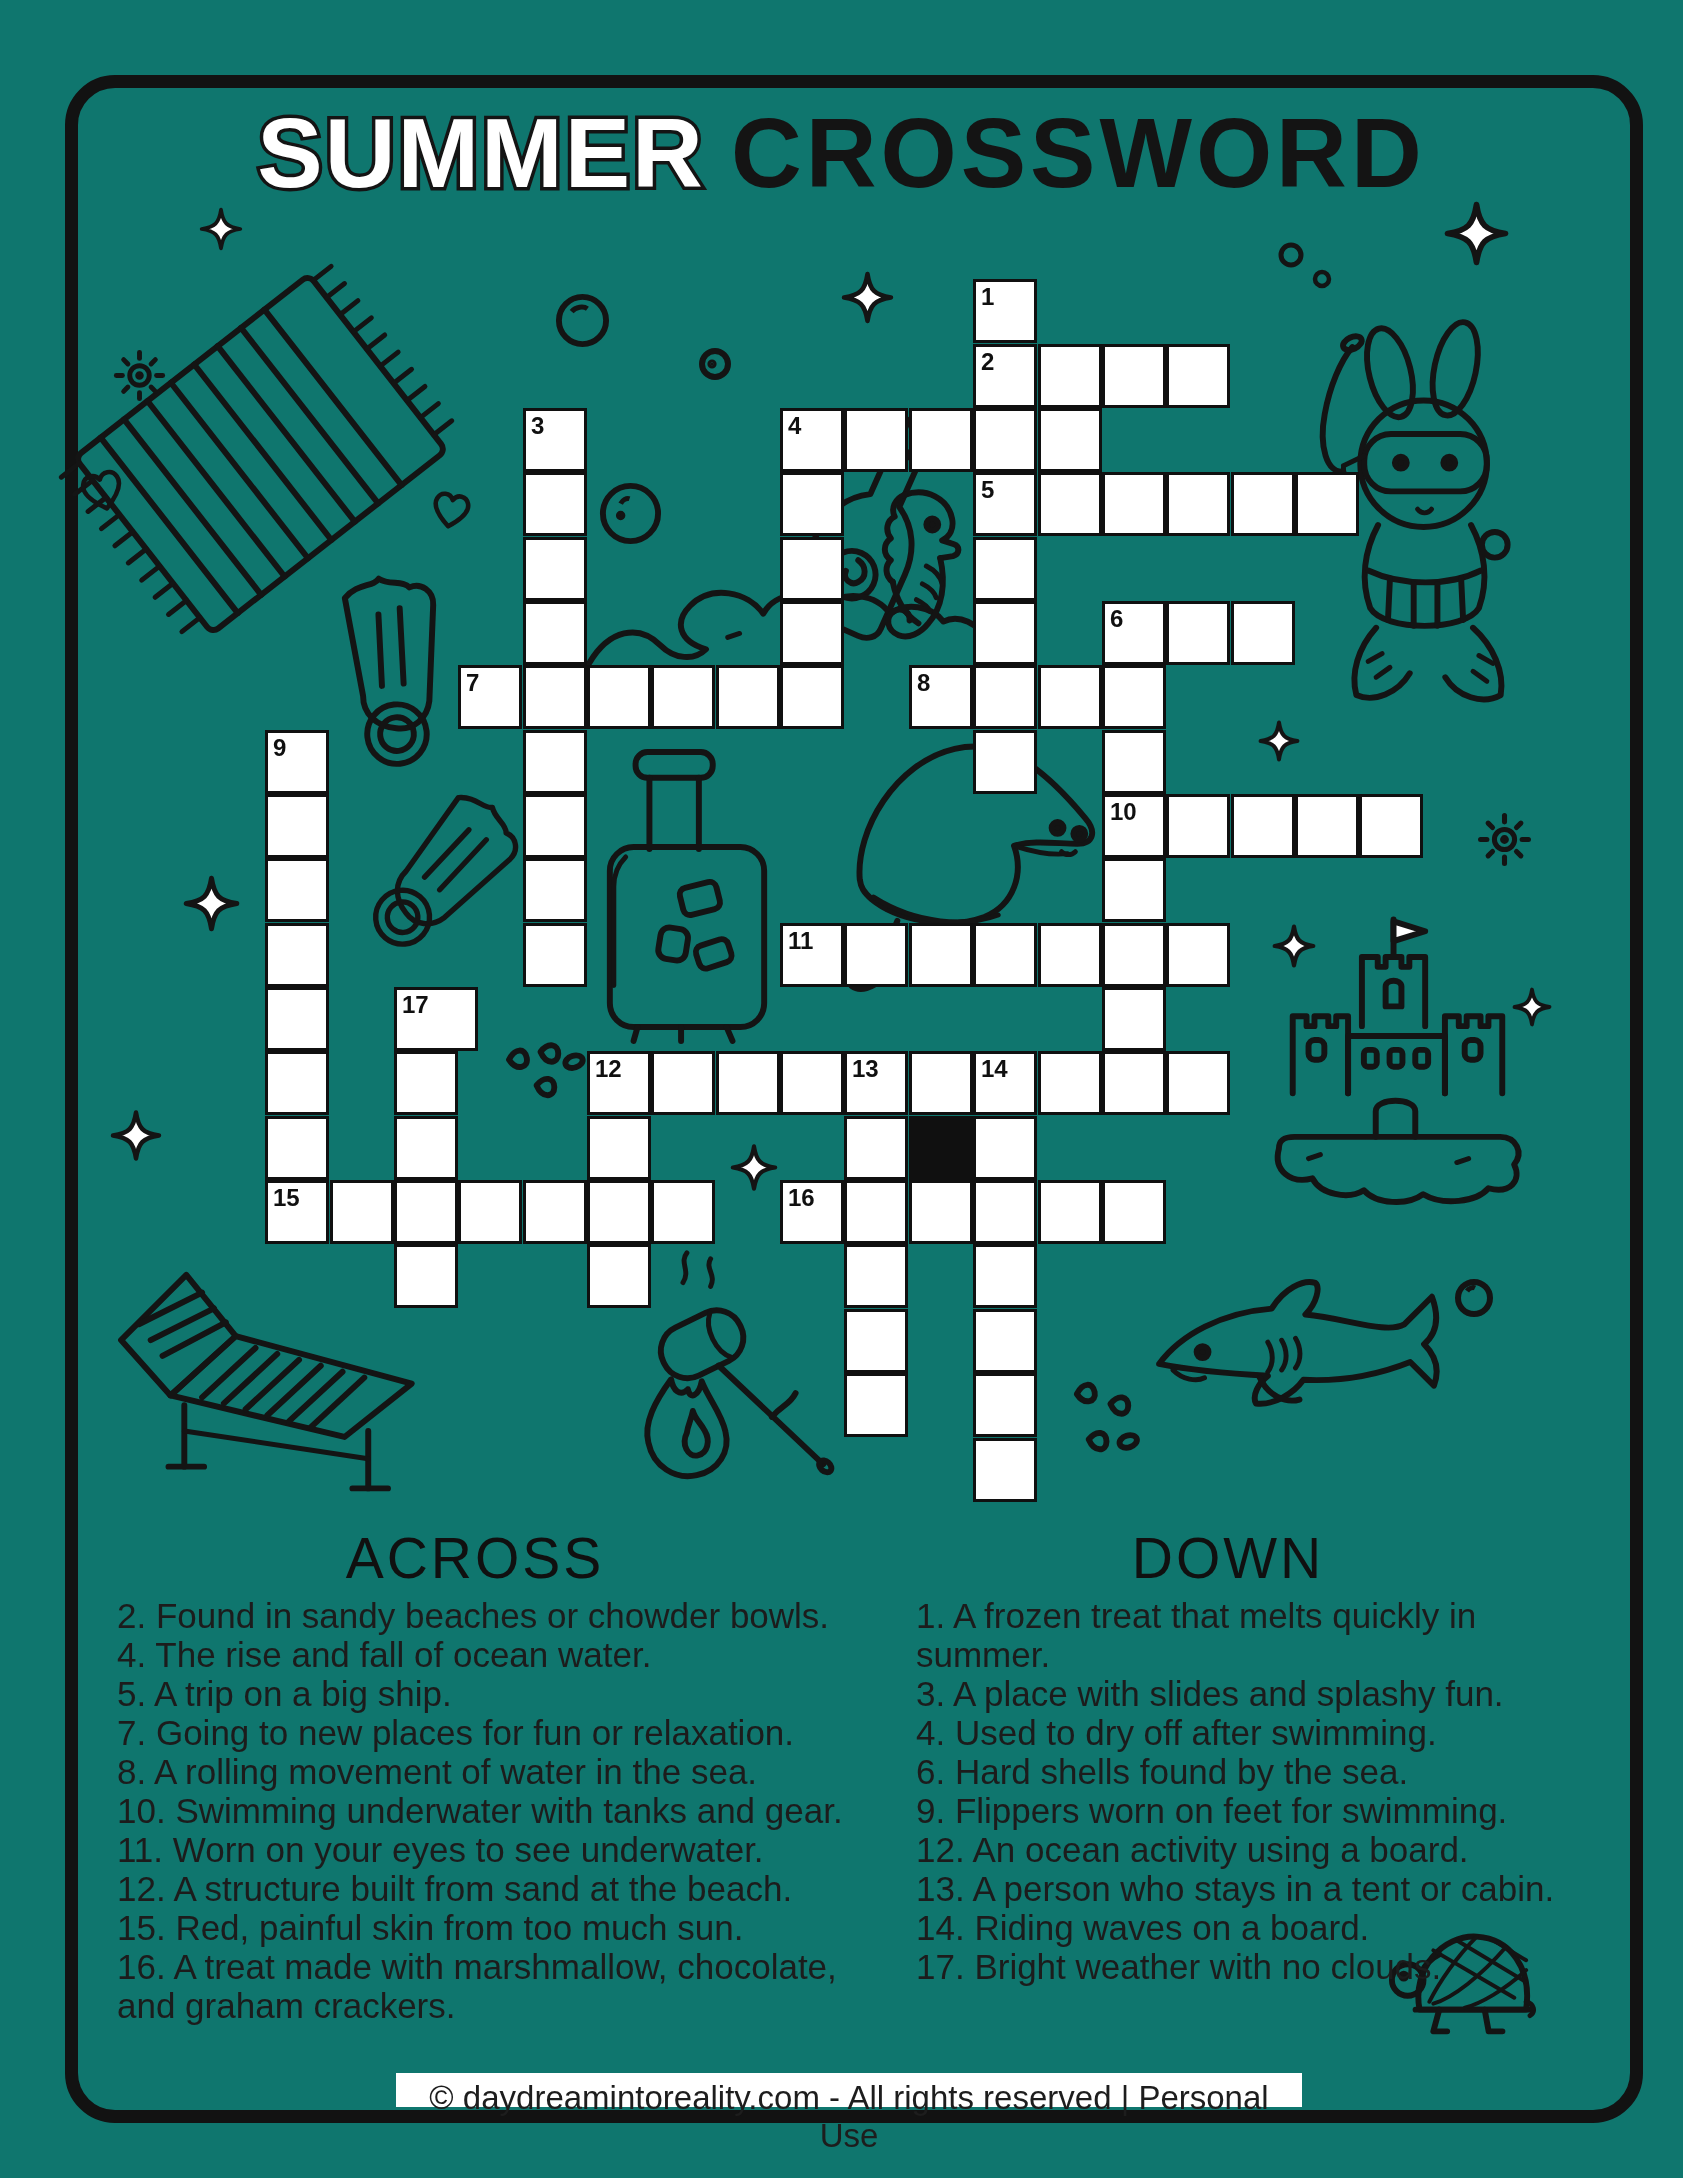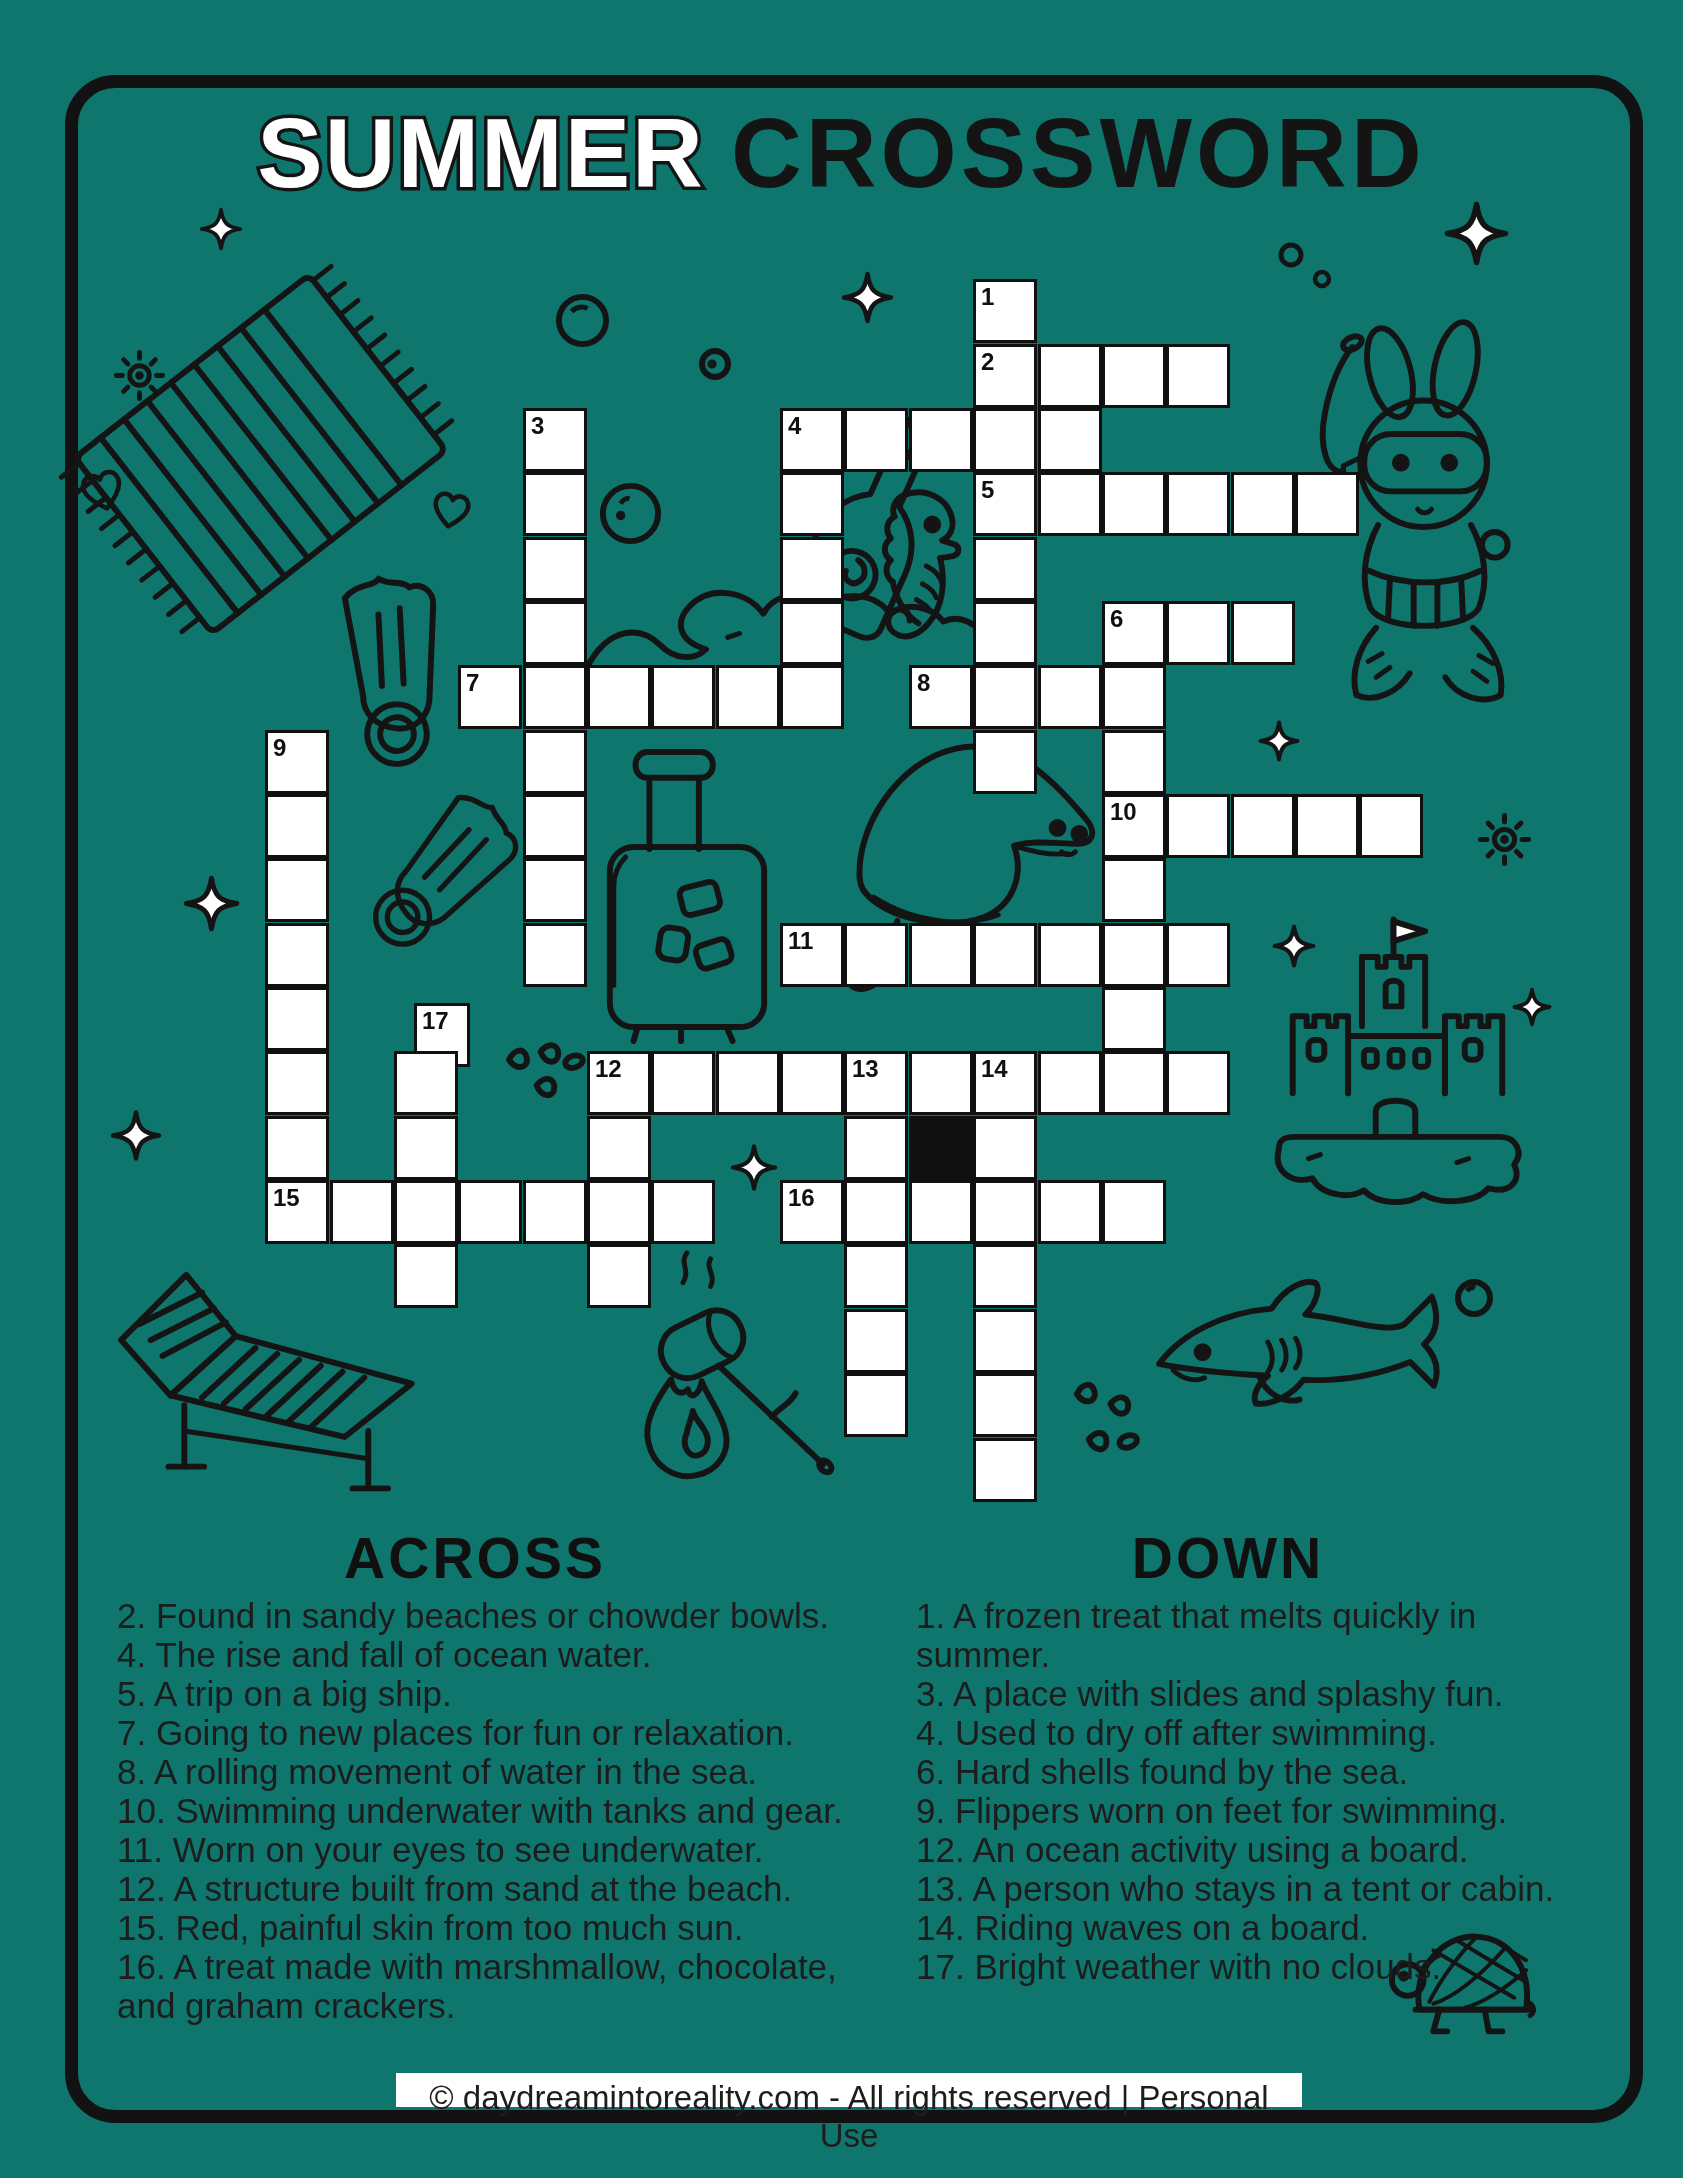--- a/index.html
+++ b/index.html
@@ -10,21 +10,21 @@
   #border-gap{position:absolute;left:396px;top:2073px;width:906px;height:34px;background:#fff;}
   #footer-text{position:absolute;left:396px;top:2079px;width:906px;text-align:center;
         font-size:33px;color:#1d1d1d;}
   #title{position:absolute;left:0;top:97px;width:1683px;text-align:center;white-space:nowrap;
         font-weight:800;font-size:98px;letter-spacing:2px;}
   #title .outline{color:#ffffff;-webkit-text-stroke:7px #141414;paint-order:stroke fill;margin-right:26px;}
   #title .solid{color:#141414;letter-spacing:4px;}
   .cell{position:absolute;box-sizing:border-box;border:3px solid #101010;background:#fff;}
   .cell.black{background:#101010;}
   .cell .num{position:absolute;left:5px;top:2px;font-size:24px;font-weight:bold;color:#101010;line-height:1.1;}
-  .heading{position:absolute;top:1525px;width:396px;text-align:center;font-size:57px;font-weight:700;
+  .heading{position:absolute;top:1525px;width:396px;text-align:center;font-size:57px;font-weight:400;
         letter-spacing:3px;color:#101010;}
   #across-heading{left:277px;}
   #down-heading{left:1030px;}
   .clue-col{position:absolute;top:1596px;font-size:35px;line-height:39px;color:#1c1c1c;}
   #across-clues{left:117px;width:772px;}
   #down-clues{left:916px;width:673px;}
   .clue-line{white-space:nowrap;}
   .doodle{position:absolute;}
   svg{display:block;overflow:visible;}
 </style>
@@ -476,21 +476,21 @@
       <div class="cell" style="left: 1295px; top: 794px; width: 64px; height: 64px;"></div>
       <div class="cell" style="left: 1359px; top: 794px; width: 64px; height: 64px;"></div>
       <div class="cell" style="left: 780px; top: 923px; width: 64px; height: 64px;">
         <span class="num">11</span>
       </div>
       <div class="cell" style="left: 844px; top: 923px; width: 64px; height: 64px;"></div>
       <div class="cell" style="left: 909px; top: 923px; width: 64px; height: 64px;"></div>
       <div class="cell" style="left: 973px; top: 923px; width: 64px; height: 64px;"></div>
       <div class="cell" style="left: 1038px; top: 923px; width: 64px; height: 64px;"></div>
       <div class="cell" style="left: 1166px; top: 923px; width: 64px; height: 64px;"></div>
-      <div class="cell" style="left: 414px; top: 987px; width: 56px; height: 64px; margin-top: 16px;">
+      <div class="cell" style="left: 394px; top: 987px; width: 84px; height: 64px;">
         <span class="num">17</span>
       </div>
       <div class="cell" style="left: 394px; top: 1051px; width: 64px; height: 64px;"></div>
       <div class="cell" style="left: 394px; top: 1116px; width: 64px; height: 64px;"></div>
       <div class="cell" style="left: 394px; top: 1180px; width: 64px; height: 64px;"></div>
       <div class="cell" style="left: 394px; top: 1244px; width: 64px; height: 64px;"></div>
       <div class="cell" style="left: 587px; top: 1051px; width: 64px; height: 64px;">
         <span class="num">12</span>
       </div>
       <div class="cell" style="left: 651px; top: 1051px; width: 64px; height: 64px;"></div>

